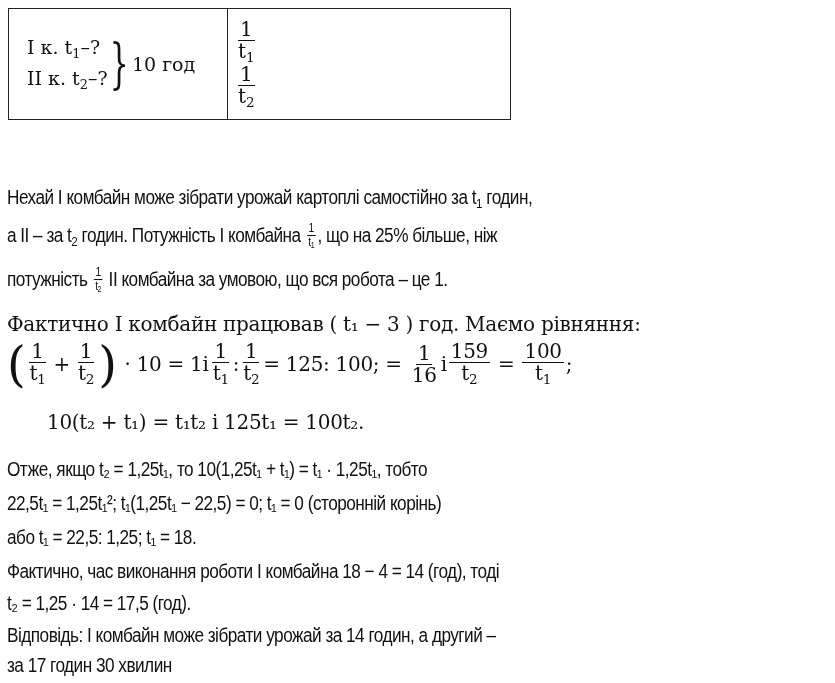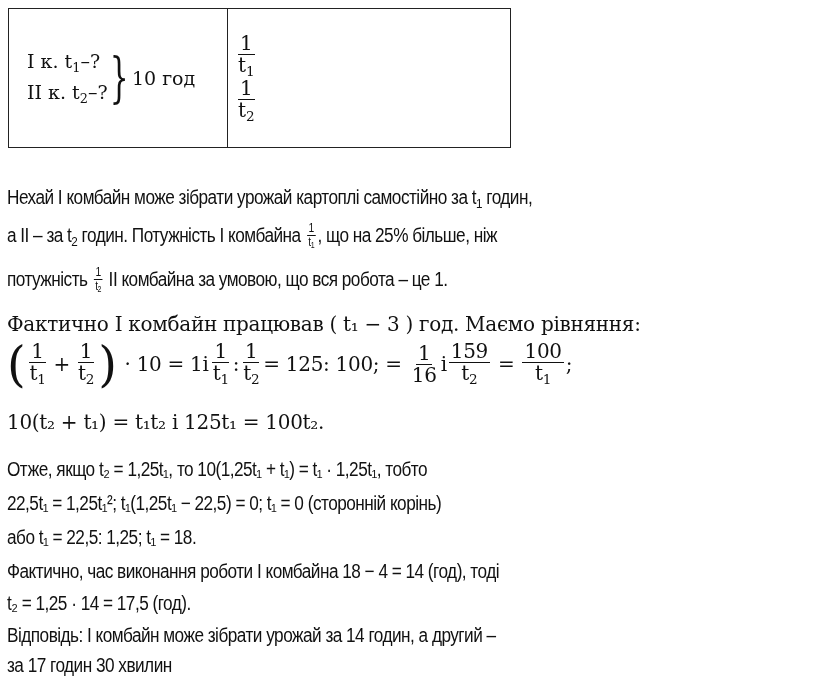--- a/index.html
+++ b/index.html
@@ -1,21 +1,21 @@
 <!DOCTYPE html>
 <html><head>
 <meta charset="utf-8">
 <style>
   html, body { margin: 0; padding: 0; background: #ffffff; }
   body {
     width: 835px; height: 683px; overflow: hidden; position: relative;
     color: #111; font-family: "DejaVu Serif", "Liberation Serif", serif;
   }
   .tbl {
-    position: absolute; left: 8px; top: 8px; height: 140px;
+    position: absolute; left: 8px; top: 8px; height: 112px;
     display: flex; border: 1px solid #222; box-sizing: border-box;
   }
   .cell {
     border-right: 1px solid #222; box-sizing: border-box; height: 100%;
     display: flex; align-items: center; font-size: 19px; position: relative;
   }
   .cell:last-child { border-right: none; }
   .c1 { width: 219px; padding-left: 18px; }
   .c2 { width: 183px; padding-left: 6px; }
   .c3 { width: 282px; padding-left: 6px; flex-direction: column; align-items: flex-start; justify-content: center; }
@@ -126,21 +126,21 @@
       <span class="den">t<span class="sub">2</span></span>
     </span>
   <span style="margin:0 6px;">=</span>
   <span class="frac">
       <span class="num">100</span>
       <span class="den">t<span class="sub">1</span></span>
     </span>
   <span>;</span>
 </div>
 
-<div class="mathline" style="top:410px;">10(t₂ + t₁) = t₁t₂ і 125t₁ = 100t₂.</div>
+<div class="mathline" style="top:410px;margin-left:40px;">10(t₂ + t₁) = t₁t₂ і 125t₁ = 100t₂.</div>
 
 <div class="prose" style="top:458px;">Отже, якщо t₂ = 1,25t₁, то 10(1,25t₁ + t₁) = t₁ · 1,25t₁, тобто</div>
 <div class="prose" style="top:492px;">22,5t₁ = 1,25t₁²; t₁(1,25t₁ − 22,5) = 0; t₁ = 0 (сторонній корінь)</div>
 <div class="prose" style="top:526px;">або t₁ = 22,5: 1,25; t₁ = 18.</div>
 
 <div class="prose" style="top:560px;">Фактично, час виконання роботи I комбайна 18 − 4 = 14 (год), тоді</div>
 <div class="prose" style="top:592px;">t₂ = 1,25 · 14 = 17,5 (год).</div>
 
 <div class="prose" style="top:624px;">Відповідь: I комбайн може зібрати урожай за 14 годин, а другий –</div>
 <div class="prose" style="top:654px;">за 17 годин 30 хвилин</div>

